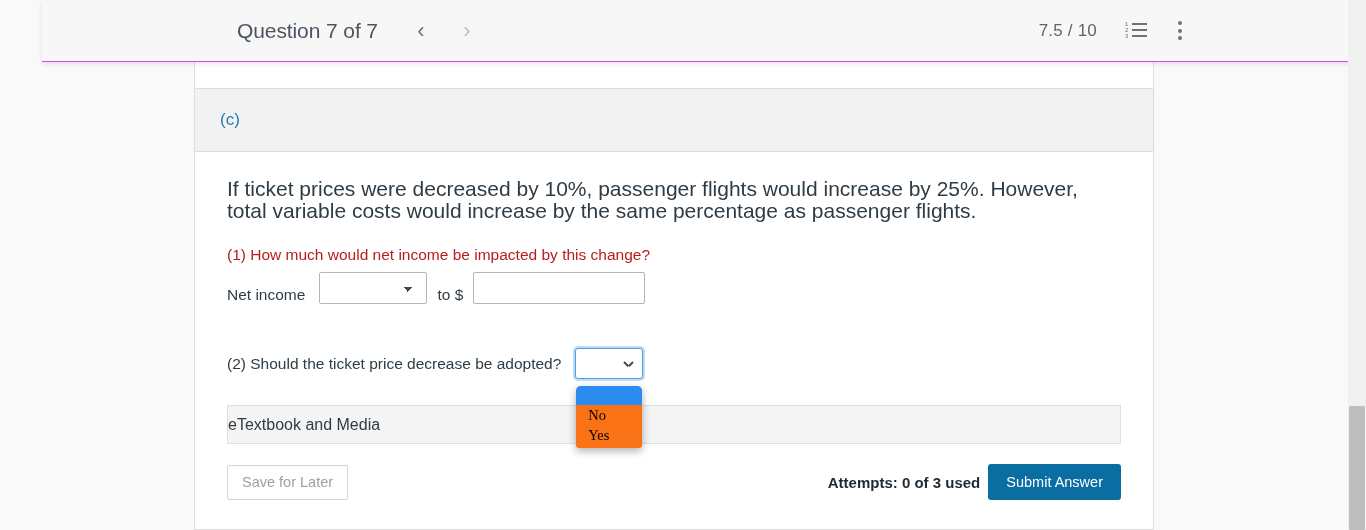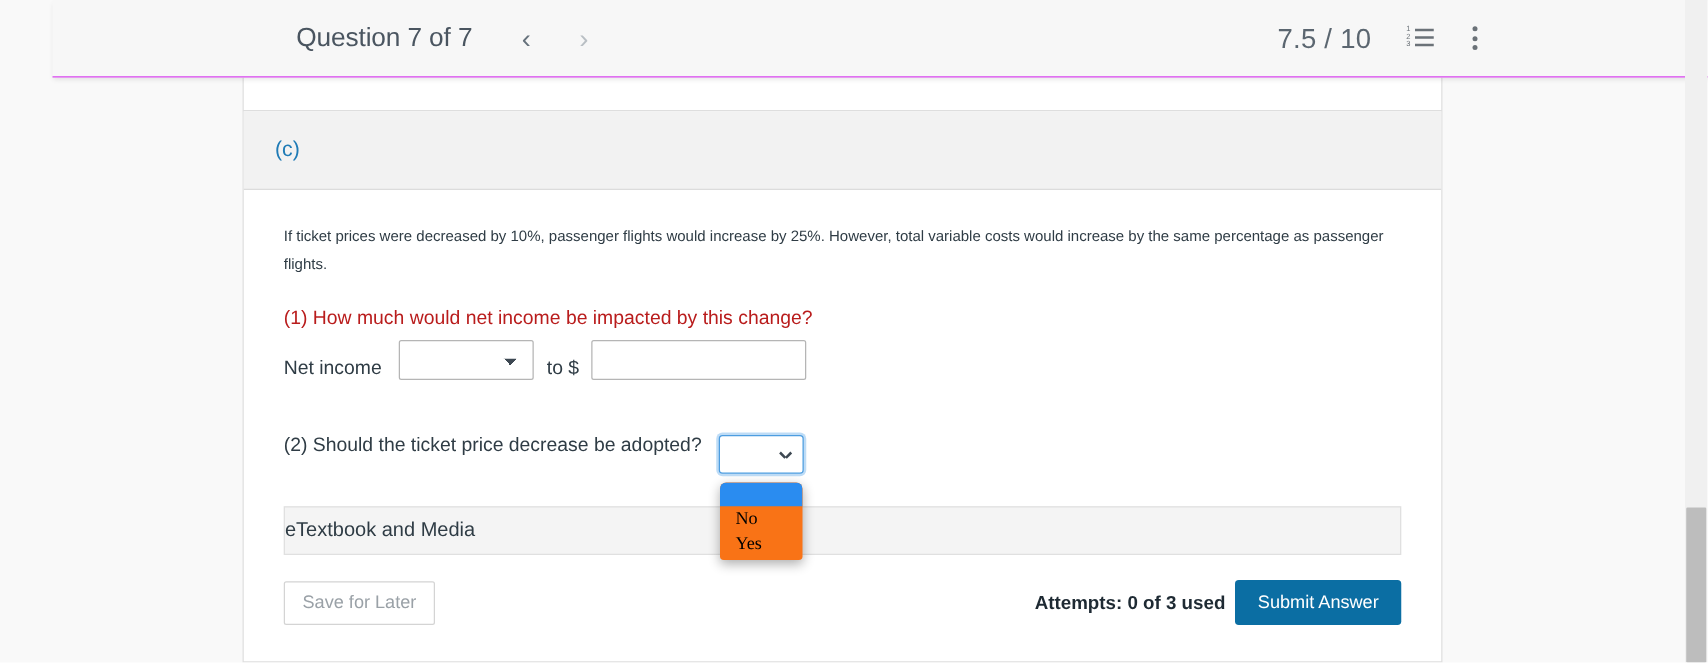--- a/index.html
+++ b/index.html
@@ -63,21 +63,21 @@
 
   .header-right {
     position: absolute;
     right: 206px;
     display: flex;
     align-items: center;
     gap: 26px;
   }
 
   .score {
-    font-size: 22px;
+    font-size: 17px;
     color: #5b6670;
     white-space: nowrap;
     letter-spacing: 0.2px;
   }
 
   .icon-btn {
     background: none; border: none; cursor: pointer;
     display: flex; align-items: center; justify-content: center;
     padding: 2px;
   }
@@ -141,21 +141,21 @@
   .part-label {
     font-size: 17px;
     color: #1f7bb6;
   }
 
   .card-body {
     padding: 26px 32px 0 32px;
   }
 
   .prompt {
-    font-size: 12px;
+    font-size: 21px;
     line-height: 22px;
     color: #2f3c45;
     max-width: 900px;
   }
 
   .subq {
     margin-top: 22px;
     font-size: 15.5px;
     line-height: 22px;
     color: #b91c1c;
@@ -203,20 +203,21 @@
   input.txt {
     width: 172px;
     height: 32px;
     padding: 0 8px;
   }
 
   
   .answer-row2 {
     margin-top: 44px;
     display: flex;
+    align-items: center;
     position: relative;
   }
   .subq2-text {
     font-size: 15.5px;
     color: #2f3c45;
     margin-right: 14px;
   }
 
   .select-wrap { position: relative; }
 

